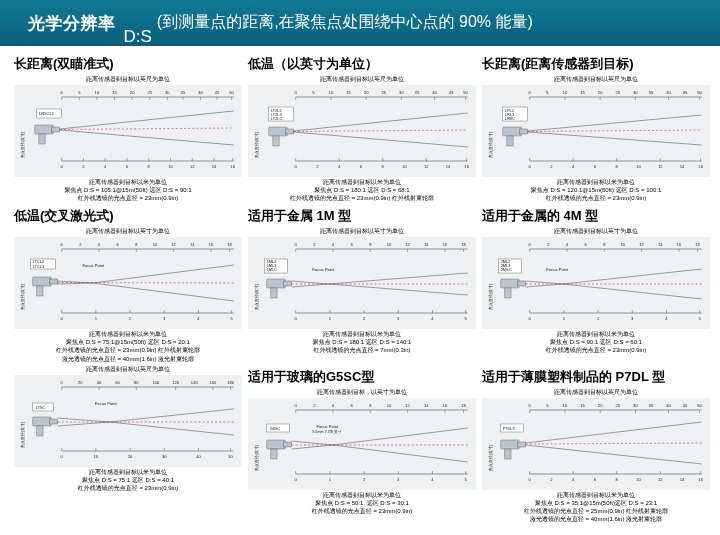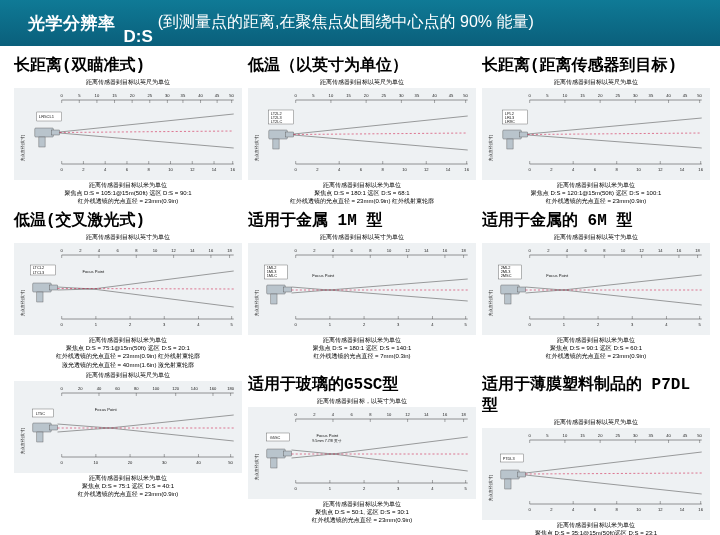--- a/index.html
+++ b/index.html
@@ -15,39 +15,38 @@
   .header {
     height:46px;
     background:#0d6a86;
     background:linear-gradient(#0f7a96,#0a5f7b);
     color:#fff;
     display:flex;
     align-items:center;
     padding-left:28px;
   }
   .header .t1 { font-size:17px; font-weight:bold; letter-spacing:.5px;text-align:center; }
-  .header .t2 { font-size:17px; font-weight:bold; margin-left:8px;margin-top:27px;}
+  .header .t2 { font-size:17px; font-weight:normal; margin-left:8px;margin-top:27px;}
   .header .t3 { font-size:16px; margin-left:5px; padding-bottom:1px;}
 
   
   .grid {
     padding:6px 10px 0 14px;
     display:grid;
     grid-template-columns:1fr 1fr 1fr;
     grid-template-rows:auto auto auto;
     column-gap:6px;
     row-gap:2px;
   }
   .cell { position:relative; }
   .cell-title {
-    font-size:16px;
+    font-size:13px;
     font-weight:bold;
     margin:3px 0 2px 0;
     color:#000;
-    font-family:Liberation Mono, monospace;
   }
   .cell-sub {
     font-size:6px;
     text-align:center;
     margin-bottom:1px;
   }
   .figure {
     position:relative;
     width:100%;
     height:92px;
@@ -435,21 +434,21 @@
       </svg>
     </div>
     <div class="notes">
       <div class="row">距离传感器到目标以米为单位</div>
       <div class="row">聚焦点 D:S = 180:1   远区 D:S = 140:1</div>
       <div class="row">红外线透镜的光点直径 = 7mm(0.3in)</div>
     </div>
   </div>
 
   <div class="cell">
-    <div class="cell-title">适用于金属的 6M 型</div>
+    <div class="cell-title">适用于金属的 4M 型</div>
     <div class="cell-sub">距离传感器到目标以英寸为单位</div>
     <div class="figure">
       <svg viewBox="0 0 220 92" preserveAspectRatio="none">
         <rect x="0" y="0" width="220" height="92" fill="#eef1f3"></rect>
         <line x1="46" y1="12" x2="212" y2="12" stroke="#333" stroke-width="0.5"></line>
         <g font-size="4" fill="#222" text-anchor="middle">
           <text x="46" y="9">0</text>
             <text x="64" y="9">2</text>
             <text x="82" y="9">4</text>
           <text x="100" y="9">6</text>

